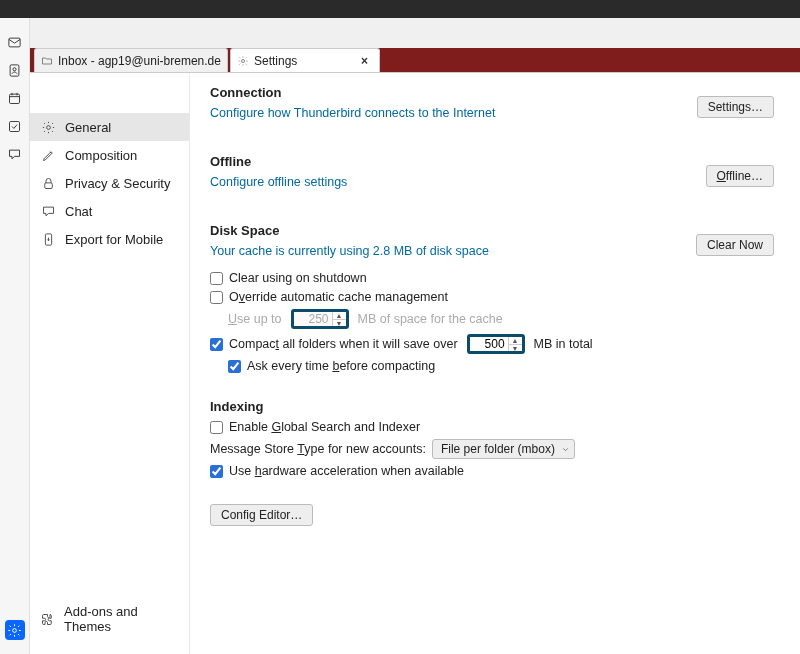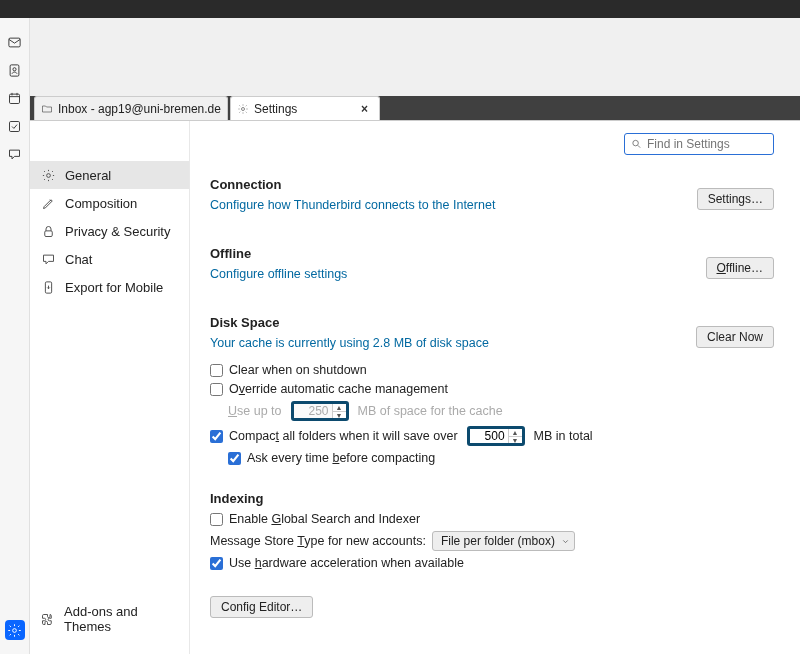--- a/index.html
+++ b/index.html
@@ -15,21 +15,21 @@
   .activitybar .ab-icon svg { width: 15px; height: 15px; stroke: #333; fill: none; stroke-width: 1.5; }
   .activitybar .spacer { flex: 1; }
   .activitybar .cog-selected { background: #0a66ff; }
   .activitybar .cog-selected svg { stroke: #fff; }
 
   
   .maincol { flex: 1; display: flex; flex-direction: column; margin-top: 18px; }
   .toolbar-row { height: 30px; background: #f0f0f0; }
 
   
-  .tabs { display: flex; height: 24px; background: #404040; font-size: 12px; padding-left: 4px; margin-top: 48px; }
+  .tabs { display: flex; height: 24px; background: #7f1d1d; font-size: 12px; padding-left: 4px; }
   .tab { display: flex; align-items: center; padding: 0 6px; border: 1px solid #ccc; border-bottom: none; margin-right: 2px; background: #f0f0f0; gap: 5px; border-radius: 3px 3px 0 0; min-width: 150px; }
   .tab.active { background: #fff; }
   .tab-icon { width: 12px; height: 12px; display: flex; align-items: center; justify-content: center; }
   .tab-icon svg { width: 12px; height: 12px; stroke: #555; fill: none; stroke-width: 1.4; }
   .tab-label { flex: 1; color: #222; white-space: nowrap; overflow: hidden; text-overflow: ellipsis; }
   .tab-close { width: 12px; cursor: pointer; color: #333; font-weight: bold; }
 
   
   .content-row { flex: 1; display: flex; background: #fff; border-top: 1px solid #ccc; }
 
@@ -200,29 +200,20 @@
                   <path d="M8 4h4v3a2 2 0 1 0 4 0V4h0a2 2 0 0 1 2 2v4h-3a2 2 0 1 0 0 4h3v4a2 2 0 0 1-2 2h-4v-3a2 2 0 1 0-4 0v3H6a2 2 0 0 1-2-2v-4h3a2 2 0 1 0 0-4H4V6a2 2 0 0 1 2-2z"></path>
                 </svg>
             </span>
             <span>Add-ons and Themes</span>
           </div>
         </div>
       </div>
 
       <div class="settings">
 
-        <div class="search-row">
-          <div class="search-box">
-            <svg viewBox="0 0 24 24">
-                <circle cx="10" cy="10" r="6"></circle>
-                <path d="M20 20l-5-5"></path>
-              </svg>
-            <input type="text" placeholder="Find in Settings" style="">
-          </div>
-        </div>
 
         <div class="section">
           <div class="row-between">
             <div class="left">
               <h2>Connection</h2>
               <div class="desc">Configure how Thunderbird connects to the Internet</div>
             </div>
             <button class="btn">Settings…</button>
           </div>
         </div>
@@ -241,21 +232,21 @@
           <div class="row-between">
             <div class="left">
               <h2>Disk Space</h2>
               <div class="desc">Your cache is currently using 2.8 MB of disk space</div>
             </div>
             <button class="btn">Clear Now</button>
           </div>
 
           <div class="check-row">
             <input type="checkbox" style="">
-            <span>Clear when on shutdown</span>
+            <span>Clear using on shutdown</span>
           </div>
 
           <div class="check-row">
             <input type="checkbox" style="">
             <span><span>O</span><span class="u">v</span><span>erride automatic cache management</span></span>
           </div>
 
           <div class="check-row indent disabled-text">
             <span><span class="u">U</span><span>se up to</span></span>
             <span class="inline-input disabled">

